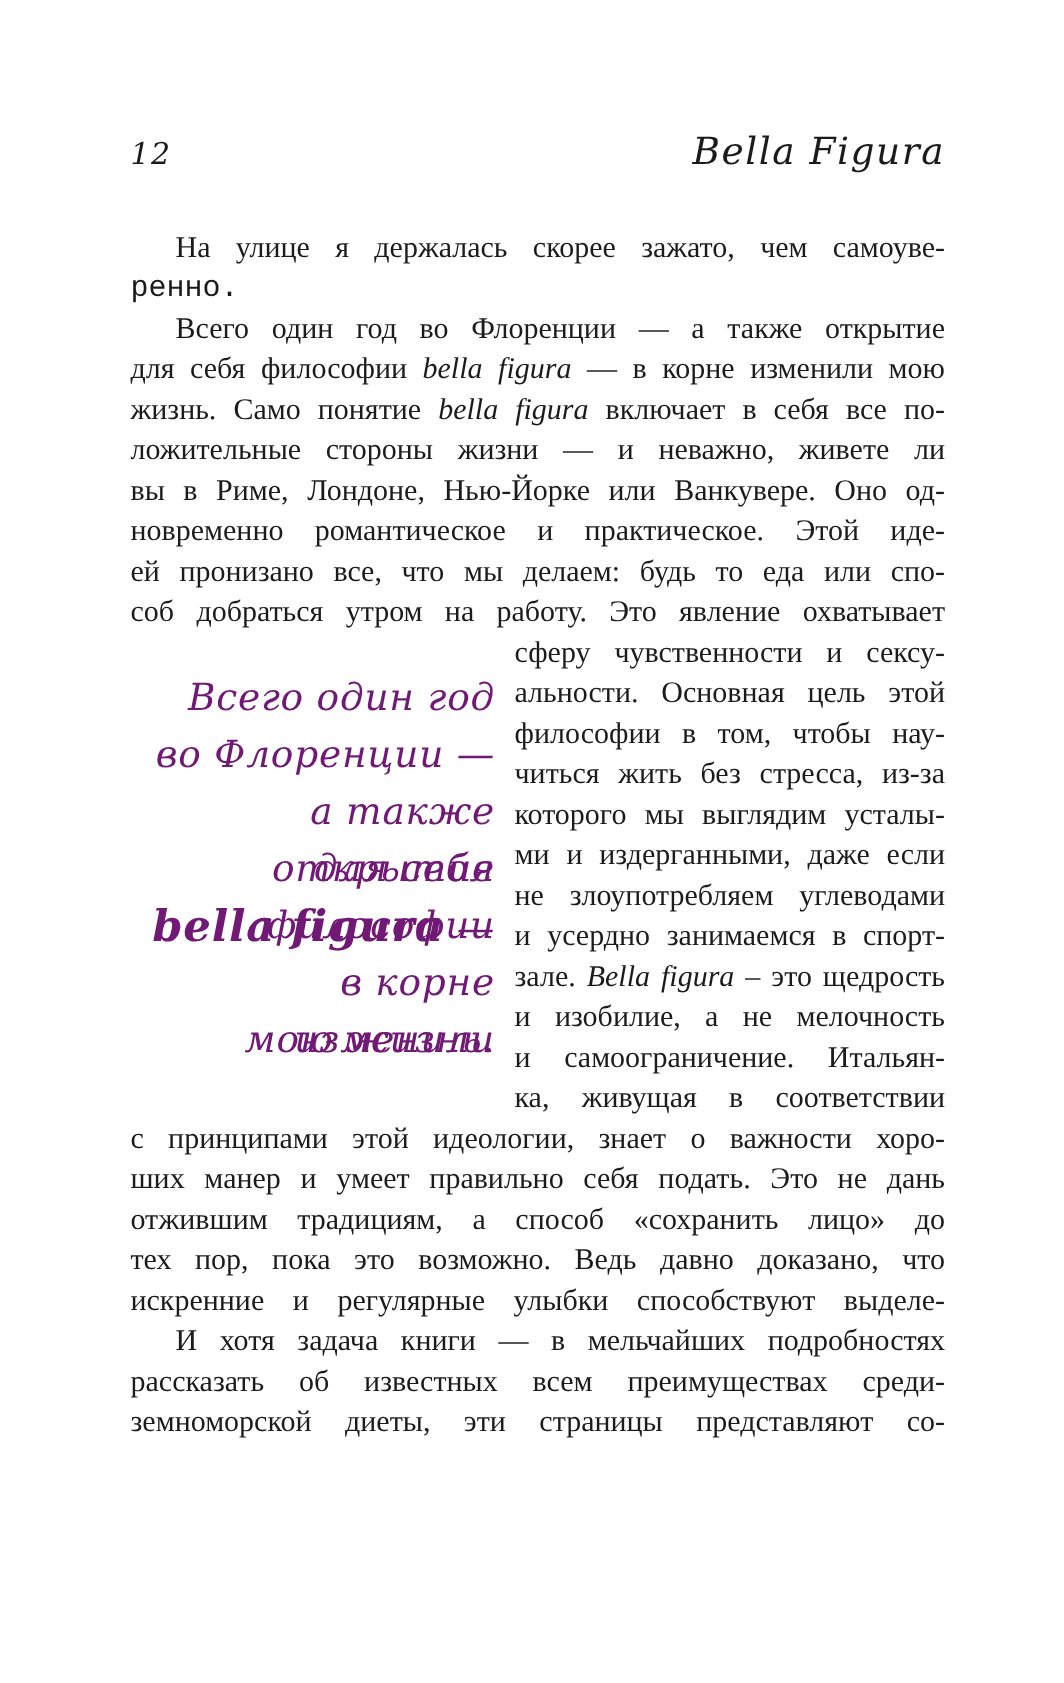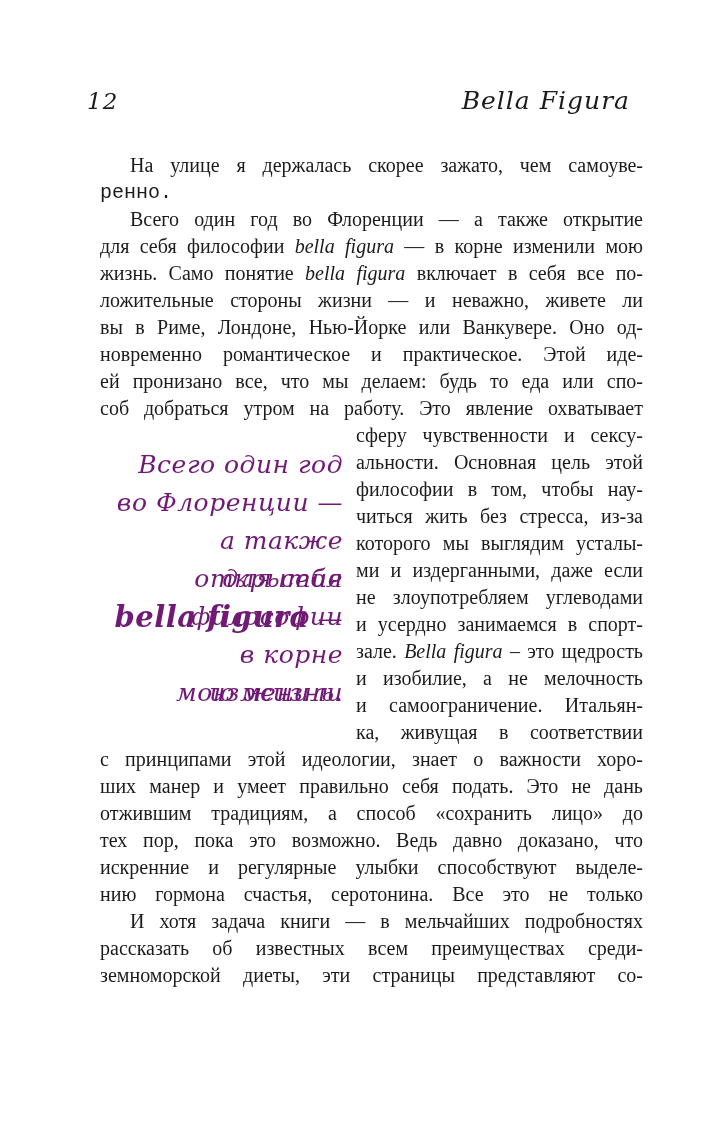--- a/index.html
+++ b/index.html
@@ -14,38 +14,37 @@
   }
   
   .running-header{
     position:absolute;
     left:87px; right:79px; top:86px;
     display:flex; justify-content:space-between; align-items:baseline;
   }
   .page-number{
     font-family:"DejaVu Serif", serif;
     font-style:italic;
-    font-size:23px;
+    font-size:20px;
     letter-spacing:1px;
     text-align:right;
   }
   .running-title{
     font-family:"DejaVu Serif", serif;
     font-style:italic;
     font-size:25px;
     letter-spacing:1px;
   }
   
   .text-body{
     position:absolute;
     left:87px; top:152px;
     width:543px;
     font-size:20px;
     line-height:27px;
-    margin-left:13px;
   }
   .line{
     text-align:justify;
     text-align-last:justify;
     height:27px;
     white-space:normal;
   }
   .line.indent{ text-indent:30px; }
   .line.last{ text-align-last:left;font-family:Liberation Mono, monospace; }
   .line .italic{ font-style:italic; }
@@ -126,21 +125,20 @@
           <div class="line"><span>и самоограничение. Итальян-</span></div>
           <div class="line"><span>ка, живущая в соответствии</span></div>
         </div>
       </div>
       <div>
         <div class="line"><span>с принципами этой идеологии, знает о важности хоро-</span></div>
         <div class="line"><span>ших манер и умеет правильно себя подать. Это не дань</span></div>
         <div class="line"><span>отжившим традициям, а способ «сохранить лицо» до</span></div>
         <div class="line"><span>тех пор, пока это возможно. Ведь давно доказано, что</span></div>
         <div class="line"><span>искренние и регулярные улыбки способствуют выделе-</span></div>
-        <div class="line"><span>нию гормона счастья, серотонина. Все это не только</span></div>
       </div>
       <div>
         <div class="line indent"><span>И хотя задача книги — в мельчайших подробностях</span></div>
         <div class="line"><span>рассказать об известных всем преимуществах среди-</span></div>
         <div class="line"><span>земноморской диеты, эти страницы представляют со-</span></div>
       </div>
     </div>
 </div>
 
 </body></html>

